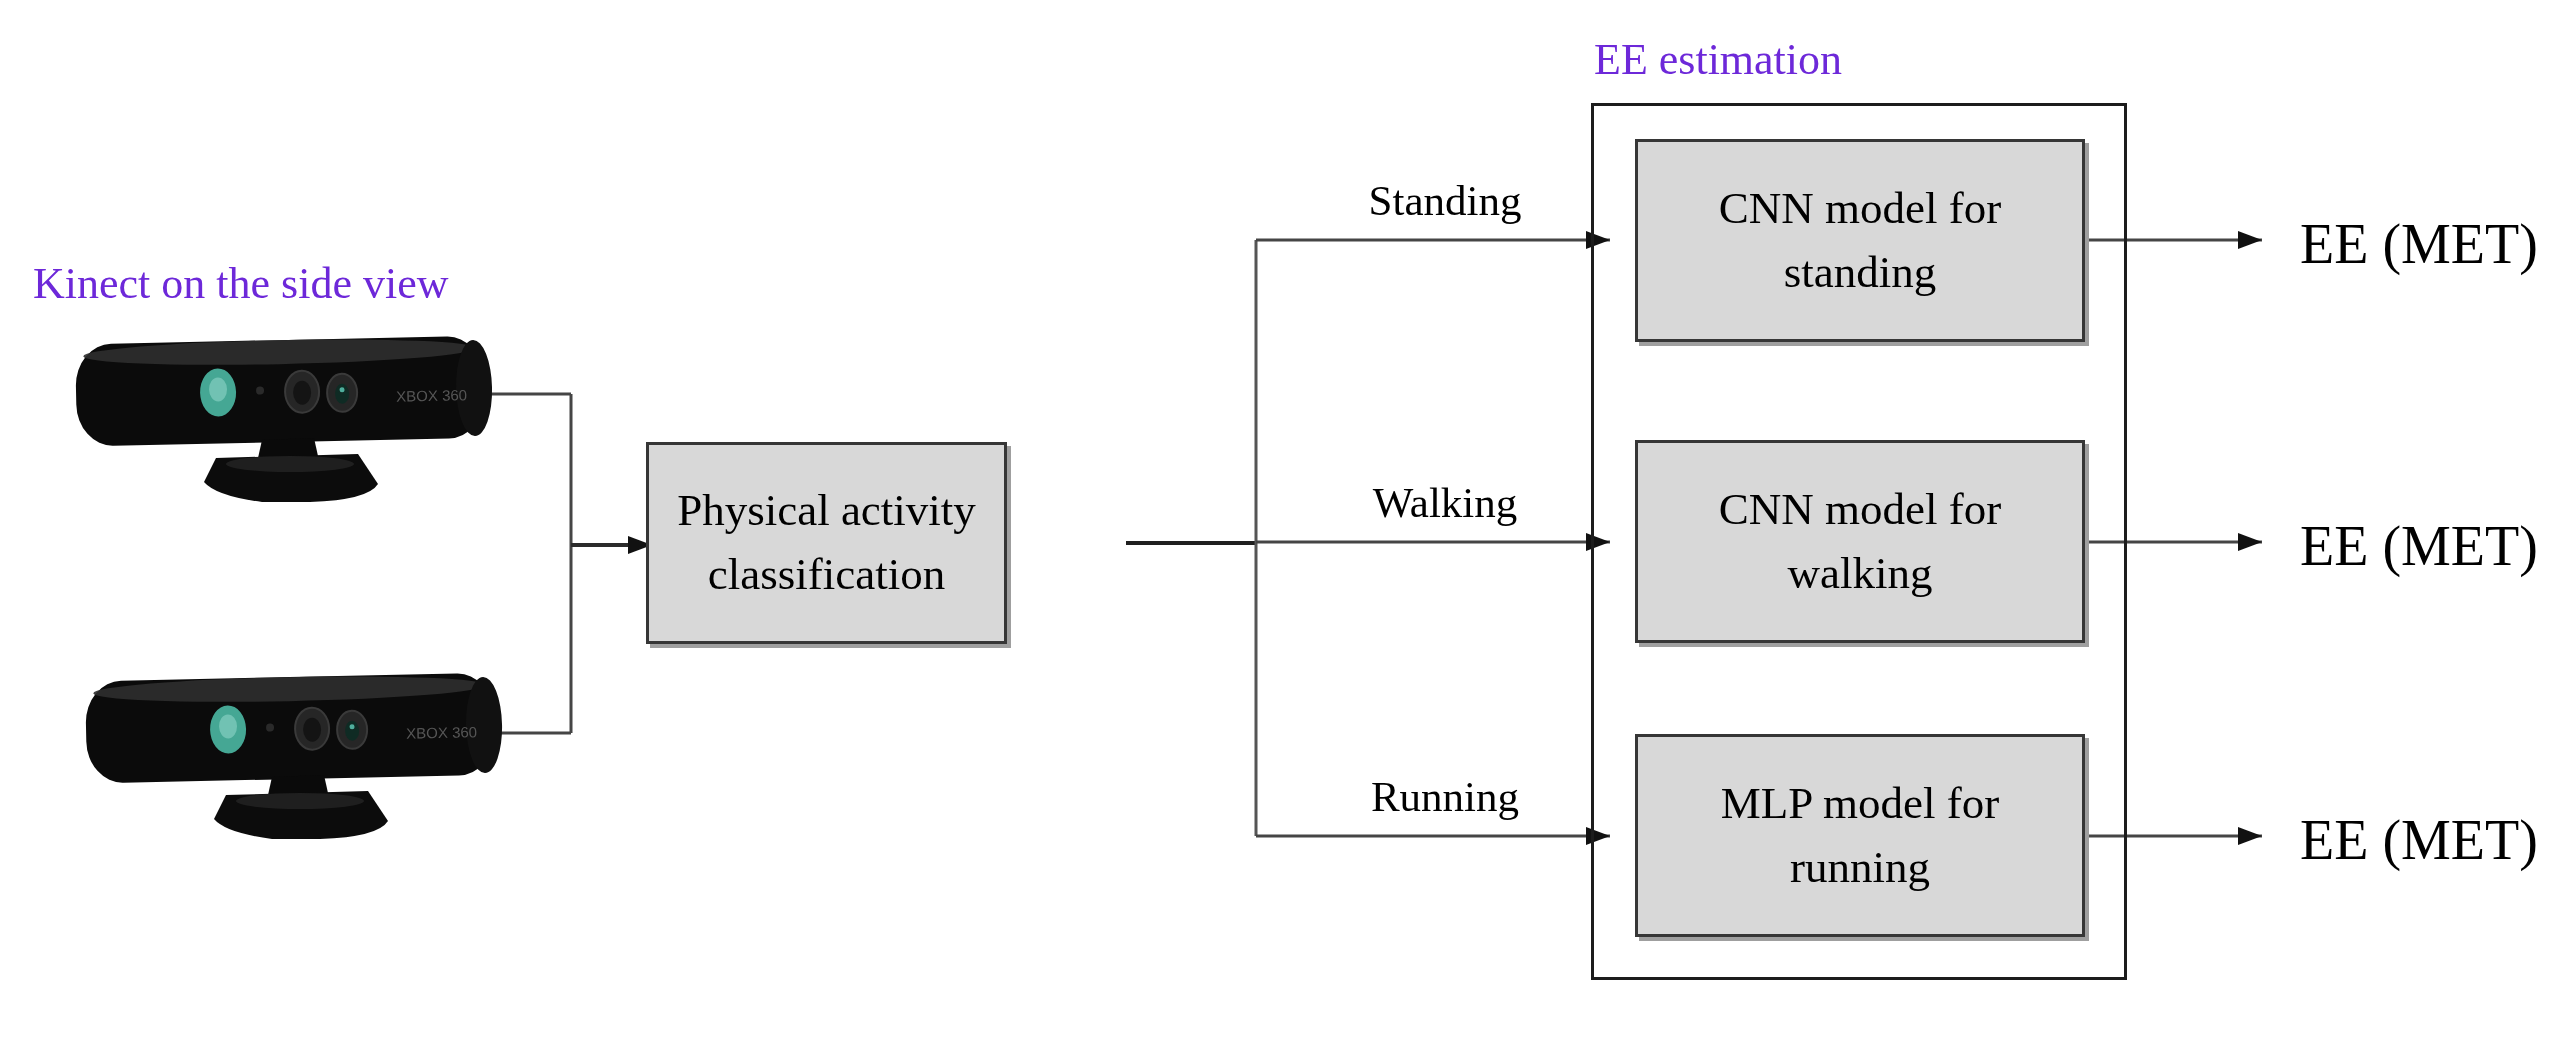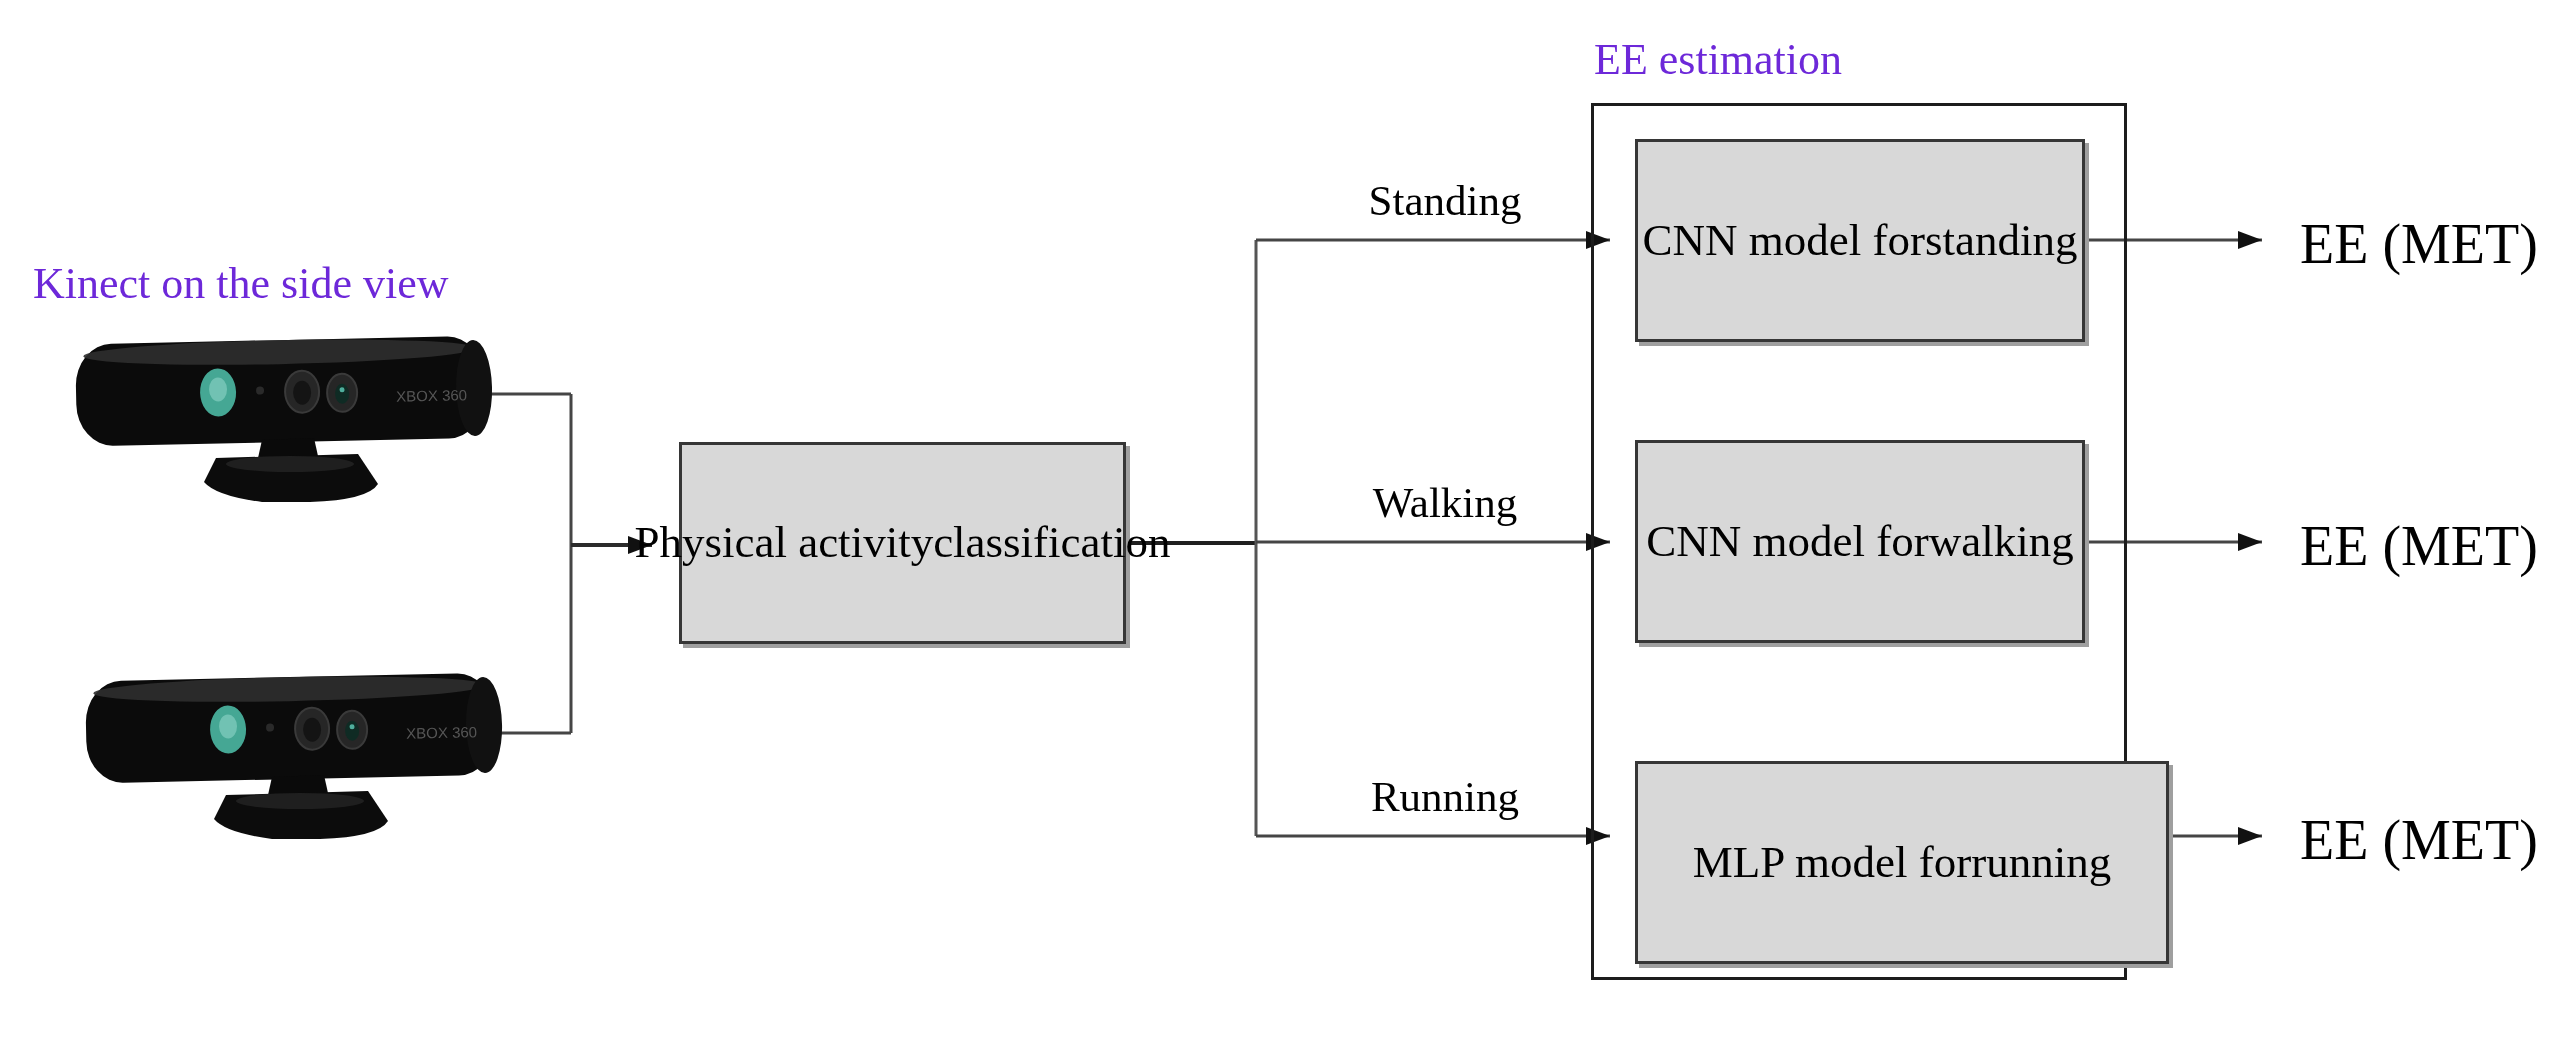--- a/index.html
+++ b/index.html
@@ -17,20 +17,21 @@
     line-height:1.2;
     white-space:nowrap;
     color:#6d28d9;
   }
   .gbox{
     position:absolute;
     background:#d8d8d8;
     border:3px solid #363636;
     box-shadow:4px 4px 0 #9f9f9f;
     display:flex;
+    flex-direction:column;
     align-items:center;
     justify-content:center;
     text-align:center;
     box-sizing:border-box;
   }
   .gbox .line{font-size:45px;line-height:1.42;white-space:nowrap;}
   .container-box{
     position:absolute;
     border:3px solid #1c1c1c;
     background:transparent;
@@ -119,41 +120,41 @@
         <ellipse cx="276" cy="77" rx="7" ry="10" fill="#0f2b24"></ellipse>
         <circle cx="276" cy="73" r="2.5" fill="#4fae9c"></circle>
         <text x="330" y="86" font-size="15" fill="#565656" font-family="Liberation Sans, sans-serif">XBOX 360</text>
       </g>
       <path d="M196,122 L248,120 L252,138 L192,140 Z" fill="#0a0a0a"></path>
       <path d="M150,140 L292,136 L312,166 Q302,182 244,184 L196,184 Q150,178 138,164 Z" fill="#0c0c0c"></path>
       <ellipse cx="224" cy="146" rx="64" ry="8" fill="#242424" opacity="0.8"></ellipse>
     </svg>
   </div>
 
-  <div class="gbox" style="left:679px;top:442px;width:447px;height:202px;">
+  <div class="gbox" style="left:646px;top:442px;width:361px;height:202px;">
     <span class="line">Physical activity</span>
     <span class="line">classification</span>
   </div>
 
   <div class="branch-label" style="left:1285px;top:176px;">Standing</div>
   <div class="branch-label" style="left:1285px;top:478px;">Walking</div>
   <div class="branch-label" style="left:1285px;top:772px;">Running</div>
 
   <div class="abs lbl" style="left:1594px;top:34px;">EE estimation</div>
   <div class="container-box" style="left:1591px;top:103px;width:536px;height:877px;"></div>
 
   <div class="gbox" style="left:1635px;top:139px;width:450px;height:203px;">
     <span class="line">CNN model for</span>
     <span class="line">standing</span>
   </div>
   <div class="gbox" style="left:1635px;top:440px;width:450px;height:203px;">
     <span class="line">CNN model for</span>
     <span class="line">walking</span>
   </div>
-  <div class="gbox" style="left:1635px;top:734px;width:534px;height:203px;margin-top:27px;">
+  <div class="gbox" style="left:1635px;top:734px;width:450px;height:203px;">
     <span class="line">MLP model for</span>
     <span class="line">running</span>
   </div>
 
   <div class="out-label" style="left:2300px;top:212px;">EE (MET)</div>
   <div class="out-label" style="left:2300px;top:514px;">EE (MET)</div>
   <div class="out-label" style="left:2300px;top:808px;">EE (MET)</div>
 
 </div>
 

